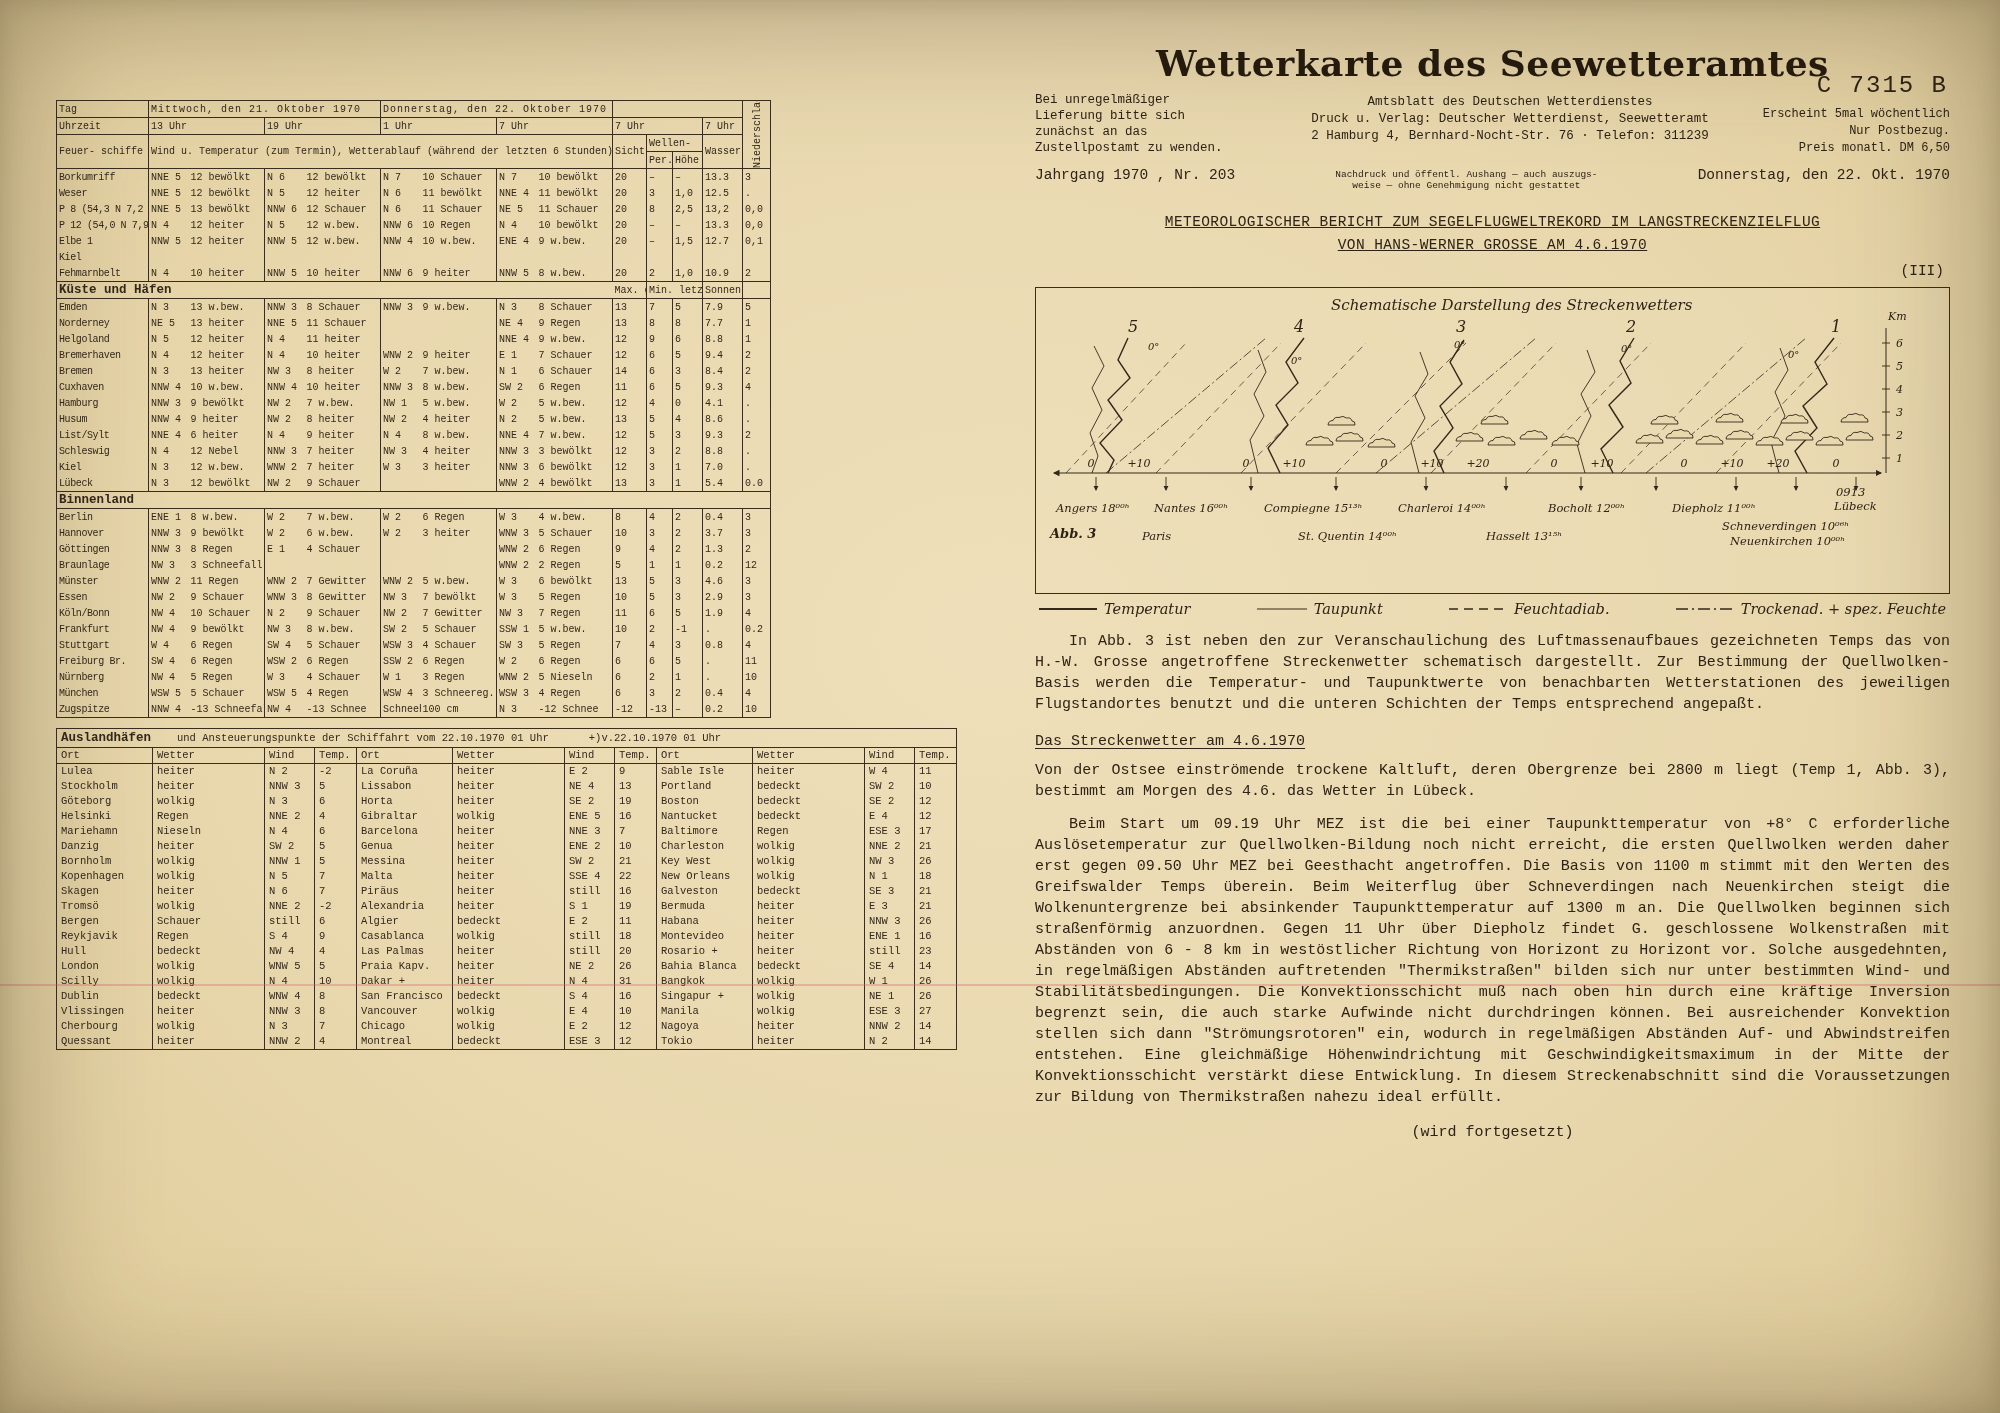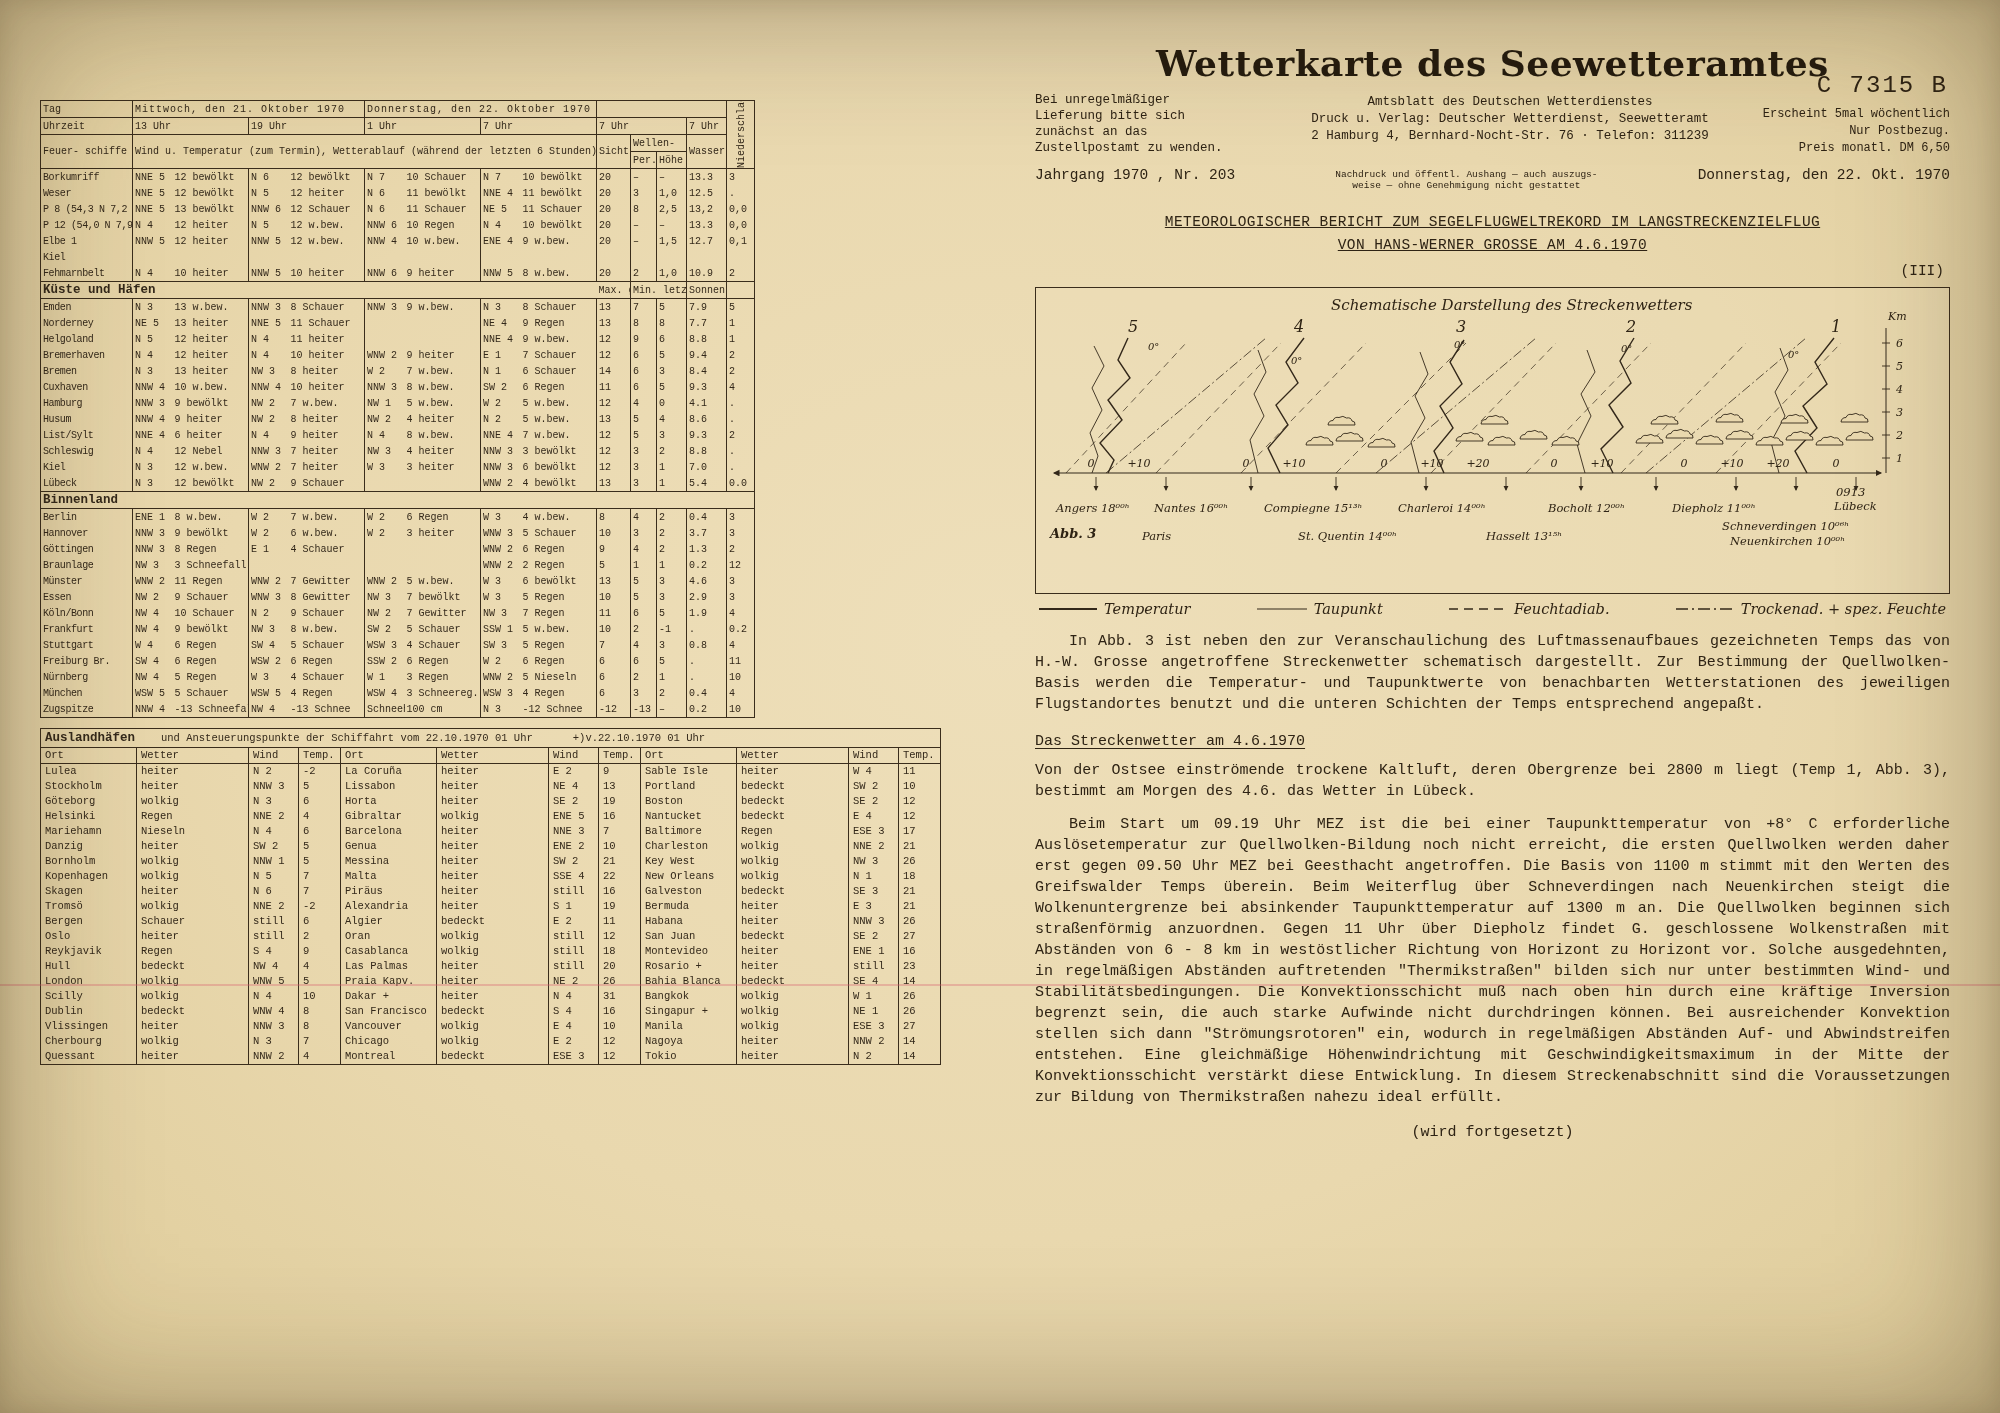--- a/index.html
+++ b/index.html
@@ -7,21 +7,21 @@
     width:2000px;height:1413px;position:relative;overflow:hidden;
     background:radial-gradient(ellipse at 50% 45%, #eedfba 0%, #e9d8ae 55%, #decb98 100%);
     font-family:"Liberation Mono", monospace;
     color:#33281a;
   }
   .vignette{position:absolute;inset:0;pointer-events:none;z-index:9;
     box-shadow:inset 0 0 150px rgba(55,38,16,.4), inset 0 0 25px rgba(55,38,16,.15);}
   .scan-line{position:absolute;left:0;right:0;top:984px;height:2px;background:rgba(215,90,110,.32);z-index:8;}
 
   
-  .left{position:absolute;left:40px;top:100px;}
+  .left{position:absolute;left:56px;top:100px;}
   table{border-collapse:collapse;table-layout:fixed;}
   .wtab{width:714px;border:1.6px solid #3a2d1c;}
   .wtab td,.wtab th{font-size:10px;line-height:15px;height:16px;padding:0 2px;
     white-space:nowrap;overflow:hidden;font-weight:normal;text-align:left;vertical-align:middle;}
   .wtab th{border:1px solid #3a2d1c;}
   .cname{border-right:1.2px solid #3a2d1c;letter-spacing:-.4px;}
   .cx{border-right:1px solid #3a2d1c;}
   .cn{border-right:1px solid #3a2d1c;text-align:center;}
   .cnl{text-align:center;}
   .pre{white-space:pre-line;}
@@ -868,34 +868,20 @@
           <td class="aort gstart">Algier</td>
           <td class="awet">bedeckt</td>
           <td class="awind">E 2</td>
           <td class="atemp">11</td>
           <td class="aort gstart">Habana</td>
           <td class="awet">heiter</td>
           <td class="awind">NNW 3</td>
           <td class="atemp">26</td>
         </tr>
         <tr>
-          <td class="aort">Oslo</td>
-          <td class="awet">heiter</td>
-          <td class="awind">still</td>
-          <td class="atemp">2</td>
-          <td class="aort gstart">Oran</td>
-          <td class="awet">wolkig</td>
-          <td class="awind">still</td>
-          <td class="atemp">12</td>
-          <td class="aort gstart">San Juan</td>
-          <td class="awet">bedeckt</td>
-          <td class="awind">SE 2</td>
-          <td class="atemp">27</td>
-        </tr>
-        <tr>
           <td class="aort">Reykjavik</td>
           <td class="awet">Regen</td>
           <td class="awind">S 4</td>
           <td class="atemp">9</td>
           <td class="aort gstart">Casablanca</td>
           <td class="awet">wolkig</td>
           <td class="awind">still</td>
           <td class="atemp">18</td>
           <td class="aort gstart">Montevideo</td>
           <td class="awet">heiter</td>

